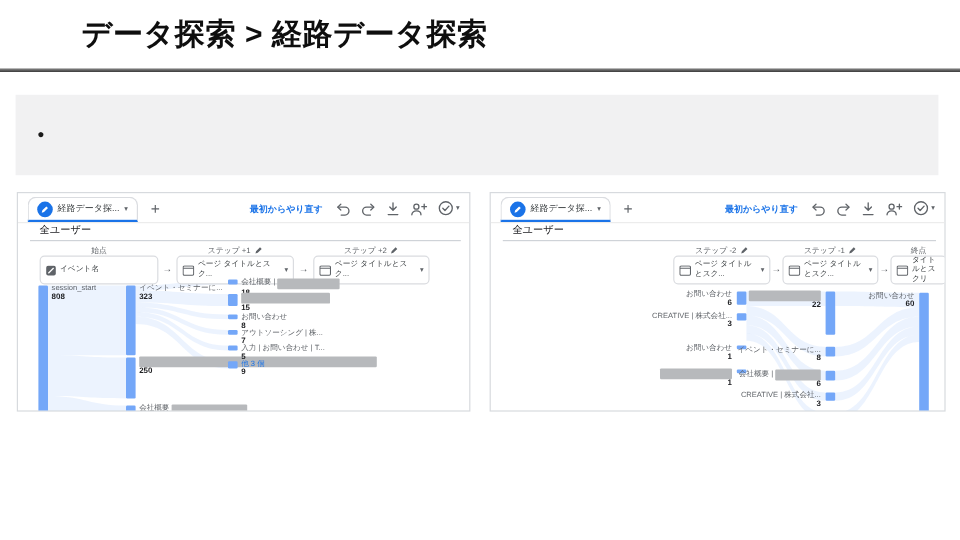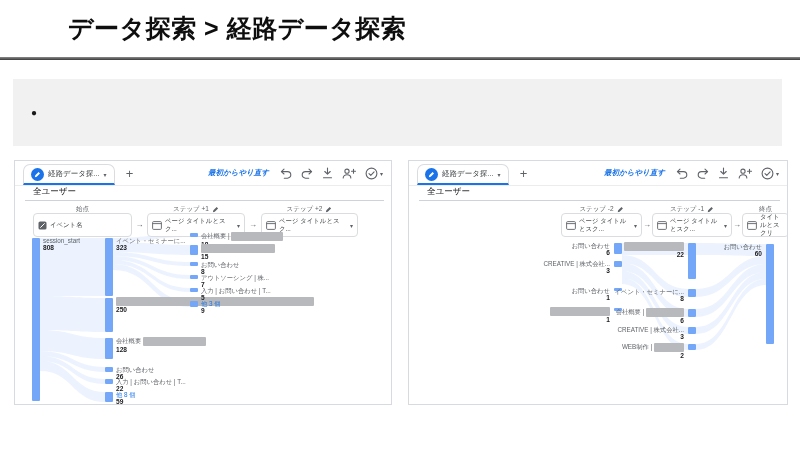--- a/index.html
+++ b/index.html
@@ -4,31 +4,31 @@
 <style>
   html,body{margin:0;padding:0;}
   body{width:800px;height:450px;position:relative;overflow:hidden;background:#fff;
        font-family:"Liberation Sans","DejaVu Sans",sans-serif;}
   .slide-title{position:absolute;left:28px;top:12px;font-size:25px;font-weight:bold;color:#0e0e0e;letter-spacing:.5px;margin-left:40px;}
   .title-rule{position:absolute;left:0;top:57px;width:800px;height:3px;background:linear-gradient(#8a8a8a,#3a3a3a);}
   .callout{position:absolute;left:13px;top:79px;width:769px;height:67px;background:#f1f1f2;display:flex;align-items:center;padding-left:18px;box-sizing:border-box;}
   .callout .dot{font-size:10px;color:#1a1a1a;margin-right:9px;}
   .callout .txt{font-size:13.5px;color:#2b2b2b;}
 
-  .panel{position:absolute;top:160px;height:245px;background:#fff;border:1px solid #d7dade;box-sizing:border-box;overflow:hidden;}
+  .panel{position:absolute;top:160px;height:183px;background:#fff;border:1px solid #d7dade;box-sizing:border-box;overflow:hidden;}
   #panel-left{left:14px;width:378px;}
   #panel-right{left:408px;width:380px;}
 
   .toolbar{position:relative;height:25px;display:flex;align-items:center;padding:0 8px 0 8px;border-bottom:1px solid #ececec;box-sizing:border-box;}
   .tab{display:flex;align-items:center;gap:4px;border:1px solid #dadce0;border-bottom:2px solid #1a73e8;border-radius:7px 7px 0 0;height:21px;padding:0 7px;margin-top:3px;background:#fff;box-sizing:border-box;}
   .tab-circle{width:13px;height:13px;border-radius:50%;background:#1a73e8;display:flex;align-items:center;justify-content:center;flex:none;}
   .tab-label{font-size:7.5px;color:#3c4043;white-space:nowrap;}
   .caret{font-size:6px;color:#5f6368;}
   .add-tab{font-size:13px;color:#5f6368;margin-left:11px;}
-  .tb-right{margin-left:auto;display:flex;align-items:center;gap:9px;font-style:italic;}
+  .tb-right{margin-left:auto;display:flex;align-items:flex-end;gap:9px;}
   .restart{font-size:7.5px;font-weight:bold;color:#1a73e8;white-space:nowrap;margin-right:2px;}
   .tb-icon{display:flex;align-items:center;}
   .status-group{display:flex;align-items:center;gap:2px;}
 
   .segment-row{height:15px;margin:0 7px 0 10px;border-bottom:1px solid #cfd3d8;font-size:8.5px;color:#202124;display:flex;align-items:flex-start;padding:0 0 2px 8px;box-sizing:border-box;}
 
   .chart{position:absolute;inset:0;}
   svg.flows{position:absolute;left:0;top:0;}
   .col-header{position:absolute;transform:translateX(-50%);font-size:6.5px;color:#5f6368;display:flex;gap:3px;align-items:center;white-space:nowrap;z-index:2;}
   .dd{position:absolute;height:24px;border:1px solid #dadce0;border-radius:4px;background:#fff;display:flex;align-items:center;gap:3px;padding:0 4px;box-sizing:border-box;z-index:2;overflow:hidden;}

